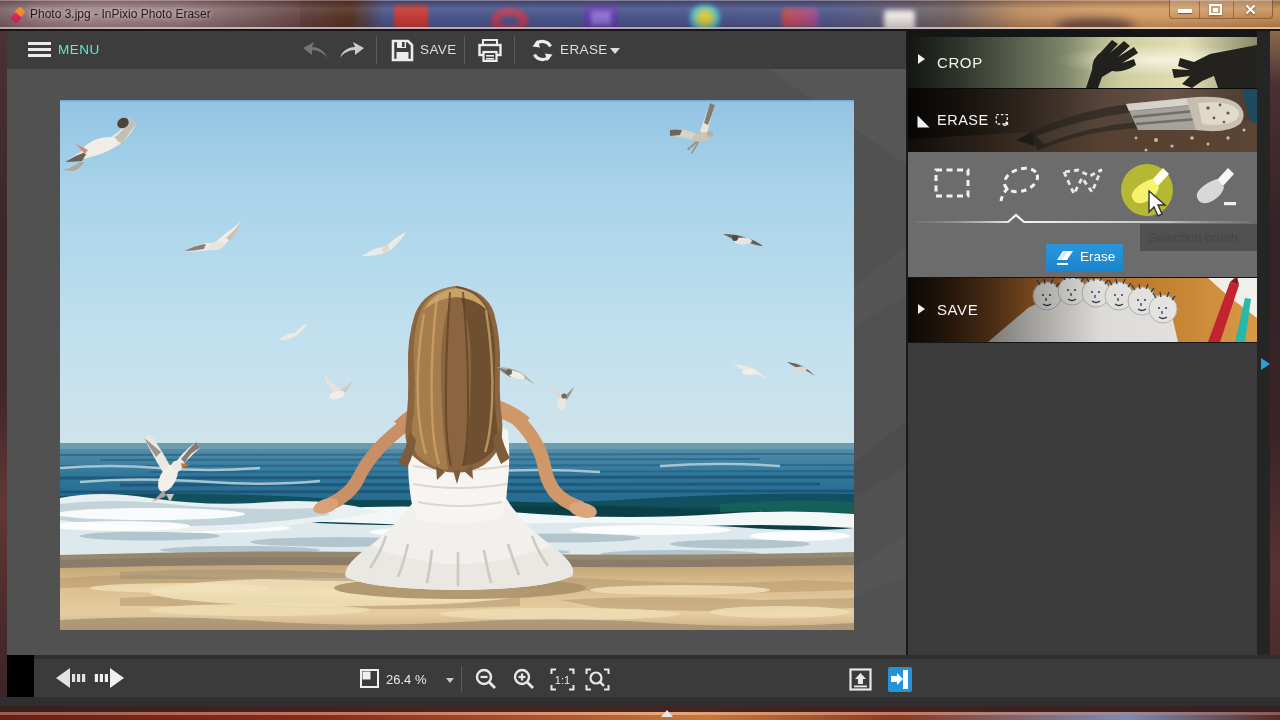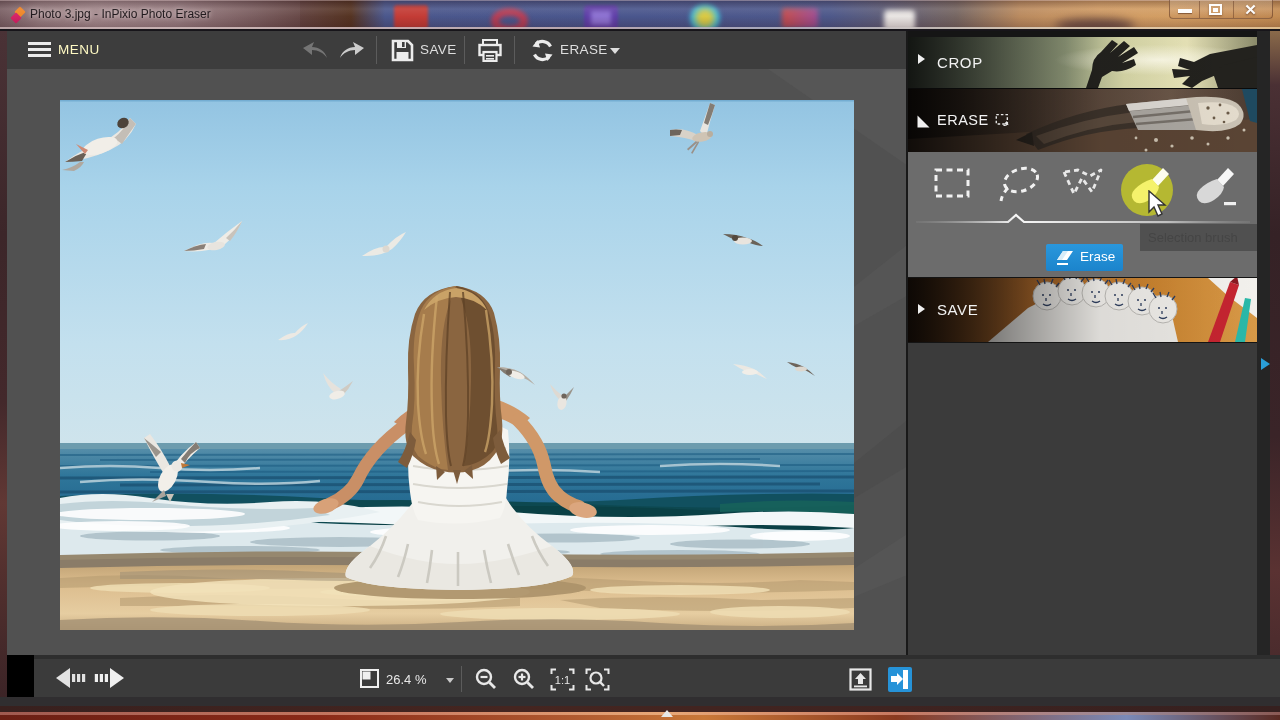--- a/index.html
+++ b/index.html
@@ -55,21 +55,21 @@
 <div class="abs" style="left:0;top:697px;width:1280px;height:9px;background:#302e30;"></div>
 <div class="abs" style="left:0;top:706px;width:1280px;height:6px;background:linear-gradient(90deg,#38201e,#452520 40%,#3f2320 70%,#36201f);"></div>
 <div class="abs" style="left:0;top:712px;width:1280px;height:3px;background:linear-gradient(90deg,#a05a50,#c97a62 30%,#e8a878 52%,#c97a62 70%,#9a8a9a 88%,#8a5a55);"></div>
 <div class="abs" style="left:0;top:715px;width:1280px;height:5px;background:linear-gradient(90deg,#6a1f14,#8a2a18 25%,#b05a30 45%,#c97838 55%,#8a3a20 70%,#7a8ab8 88%,#5a2a22);"></div>
 
 <div class="abs" id="toolbar" style="left:7px;top:31px;width:899px;height:38px;background:#3d3d3d;">
 
   <div class="abs" style="left:21px;top:11px;width:23px;height:3.2px;background:#ececec;"></div>
   <div class="abs" style="left:21px;top:16.8px;width:23px;height:3.2px;background:#ececec;"></div>
   <div class="abs" style="left:21px;top:22.6px;width:23px;height:3.2px;background:#ececec;"></div>
-  <div class="abs" style="left:51px;top:0;height:38px;line-height:38px;font-size:13.5px;letter-spacing:0.5px;color:#fef9c3;">MENU</div>
+  <div class="abs" style="left:51px;top:0;height:38px;line-height:38px;font-size:13.5px;letter-spacing:0.5px;color:#5eead4;">MENU</div>
 
   <svg class="abs" style="left:296px;top:11px;" width="26" height="18" viewBox="0 0 26 18">
     <path d="M24 16 C22 9, 16 5, 9 5 L11 0 L0 6 L9 13 L9 8 C15 8, 21 11, 24 16 Z" fill="#757575"></path>
   </svg>
   <svg class="abs" style="left:331px;top:11px;" width="26" height="18" viewBox="0 0 26 18">
     <path d="M2 16 C4 9, 10 5, 17 5 L15 0 L26 6 L17 13 L17 8 C11 8, 5 11, 2 16 Z" fill="#cccccc"></path>
   </svg>
   <div class="abs" style="left:369px;top:5px;width:1px;height:28px;background:#5c5c5c;"></div>
 
   <svg class="abs" style="left:384px;top:8px;" width="23" height="23" viewBox="0 0 23 23">

